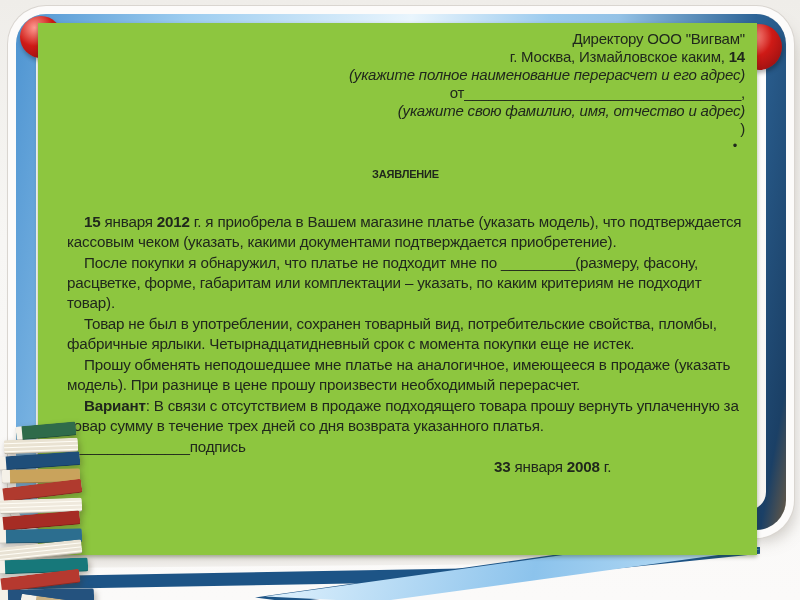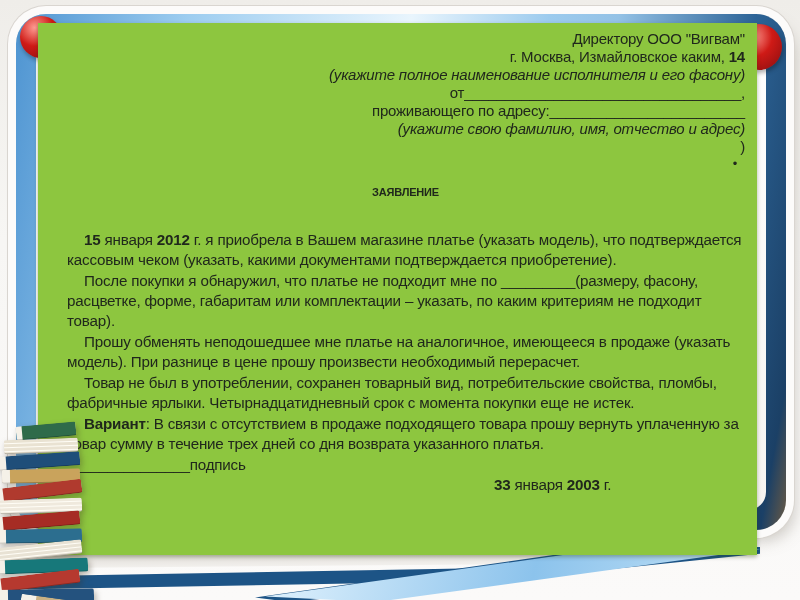--- a/index.html
+++ b/index.html
@@ -68,38 +68,37 @@
     <div class="fill"></div>
   </div>
 
   <div class="ball left"></div>
   <div class="ball right"></div>
 
   <section class="panel">
     <div class="hdr">
       <div><span>Директору ООО "Вигвам"</span></div>
       <div><span>г. Москва, Измайловское каким, </span><span class="b">14</span></div>
-      <div><span class="i">(укажите полное наименование исполнителя и его фасону)</span></div>
+      <div><span class="i">(укажите полное наименование перерасчет и его адрес)</span></div>
       <div><span>от__________________________________,</span></div>
-      <div><span>проживающего по адресу:________________________</span></div>
       <div><span class="i">(укажите свою фамилию, имя, отчество и адрес)</span></div>
       <div><span>)</span></div>
       <div class="bullet-line">•</div>
     </div>
 
     <h1 class="title">ЗАЯВЛЕНИЕ</h1>
 
     <p class="body-par first"><span class="b">15</span><span> января </span><span class="b">2012</span><span> г. я приобрела в Вашем магазине платье (указать модель), что подтверждается кассовым чеком (указать, какими документами подтверждается приобретение).</span></p>
     <p class="body-par"><span>После покупки я обнаружил, что платье не подходит мне по _________(размеру, фасону, расцветке, форме, габаритам или комплектации – указать, по каким критериям не подходит товар).</span></p>
+    <p class="body-par"><span>Товар не был в употреблении, сохранен товарный вид, потребительские свойства, пломбы, фабричные ярлыки. Четырнадцатидневный срок с момента покупки еще не истек.</span></p>
     <p class="body-par"><span>Прошу обменять неподошедшее мне платье на аналогичное, имеющееся в продаже (указать модель). При разнице в цене прошу произвести необходимый перерасчет.</span></p>
-    <p class="body-par"><span>Товар не был в употреблении, сохранен товарный вид, потребительские свойства, пломбы, фабричные ярлыки. Четырнадцатидневный срок с момента покупки еще не истек.</span></p>
     <p class="body-par"><span class="b">Вариант</span><span>: В связи с отсутствием в продаже подходящего товара прошу вернуть уплаченную за товар сумму в течение трех дней со дня возврата указанного платья.</span></p>
 
     <div class="sig">_______________подпись</div>
-    <div class="date"><span class="b">33</span><span> января </span><span class="b">2003</span><span> г.</span></div>
+    <div class="date"><span class="b">33</span><span> января </span><span class="b">2008</span><span> г.</span></div>
   </section>
 
   <div class="books">
       <div class="book" style="width: 60px; margin-left: 26px; transform: rotate(-5deg); background: linear-gradient(90deg, rgb(245, 241, 232) 0px, rgb(245, 241, 232) 10%, rgb(47, 107, 74) 10%);"></div>
       <div class="book" style="width: 74px; margin-left: 14px; transform: rotate(-2deg); background: repeating-linear-gradient(rgb(233, 226, 210) 0px, rgb(233, 226, 210) 3px, rgb(255, 253, 246) 3px, rgb(255, 253, 246) 4px);"></div>
       <div class="book" style="width: 82px; margin-left: 8px; transform: rotate(-4deg); background: linear-gradient(90deg, rgb(245, 241, 232) 0px, rgb(245, 241, 232) 10%, rgb(31, 78, 121) 10%);"></div>
       <div class="book" style="width: 78px; margin-left: 12px; transform: rotate(-1deg); background: linear-gradient(90deg, rgb(245, 241, 232) 0px, rgb(245, 241, 232) 10%, rgb(201, 163, 92) 10%);"></div>
       <div class="book" style="width: 88px; margin-left: 4px; transform: rotate(-7deg); background: linear-gradient(90deg, rgb(245, 241, 232) 0px, rgb(245, 241, 232) 10%, rgb(176, 58, 46) 10%);"></div>
       <div class="book" style="width: 82px; margin-left: 10px; transform: rotate(-2deg); background: repeating-linear-gradient(rgb(239, 233, 221) 0px, rgb(239, 233, 221) 3px, rgb(255, 253, 246) 3px, rgb(255, 253, 246) 4px);"></div>
       <div class="book" style="width: 86px; margin-left: 4px; transform: rotate(-5deg); background: linear-gradient(90deg, rgb(245, 241, 232) 0px, rgb(245, 241, 232) 10%, rgb(166, 44, 36) 10%);"></div>

